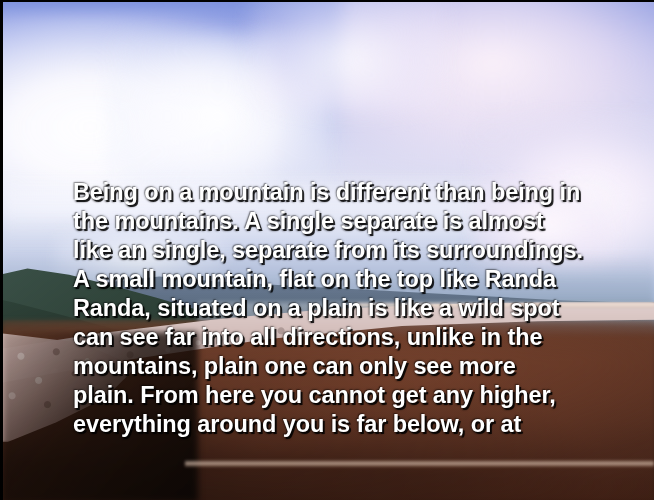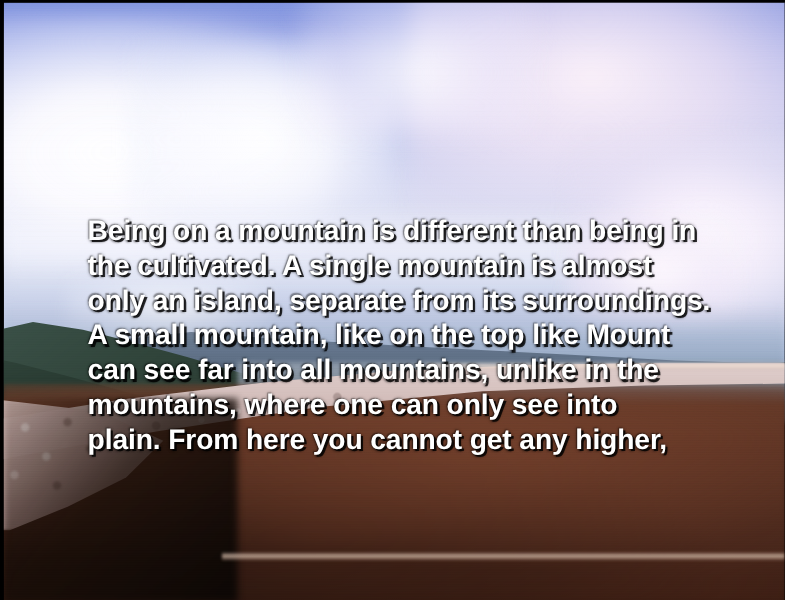--- a/index.html
+++ b/index.html
@@ -387,23 +387,25 @@
 
     <div class="rock-dark-left"></div>
     <div class="mortar-line2"></div>
     <div class="mortar-line"></div>
 
     <div class="grain"></div>
   </div>
 
   <div class="subtitles">
     <span class="subtitle-line">Being on a mountain is different than being in</span>
-    <span class="subtitle-line">the cultivated. A single mountain is almost</span>
-    <span class="subtitle-line">only an island, separate from its surroundings.</span>
-    <span class="subtitle-line">A small mountain, like on the top like Mount</span>
-    <span class="subtitle-line">can see far into all mountains, unlike in the</span>
-    <span class="subtitle-line">mountains, where one can only see into</span>
+    <span class="subtitle-line">the mountains. A single separate is almost</span>
+    <span class="subtitle-line">like an single, separate from its surroundings.</span>
+    <span class="subtitle-line">A small mountain, flat on the top like Randa</span>
+    <span class="subtitle-line">Randa, situated on a plain is like a wild spot</span>
+    <span class="subtitle-line">can see far into all directions, unlike in the</span>
+    <span class="subtitle-line">mountains, plain one can only see more</span>
     <span class="subtitle-line">plain. From here you cannot get any higher,</span>
+    <span class="subtitle-line">everything around you is far below, or at</span>
   </div>
 
   <div class="edge-top"></div>
   <div class="edge-left"></div>
 </div>
 
 </body></html>

